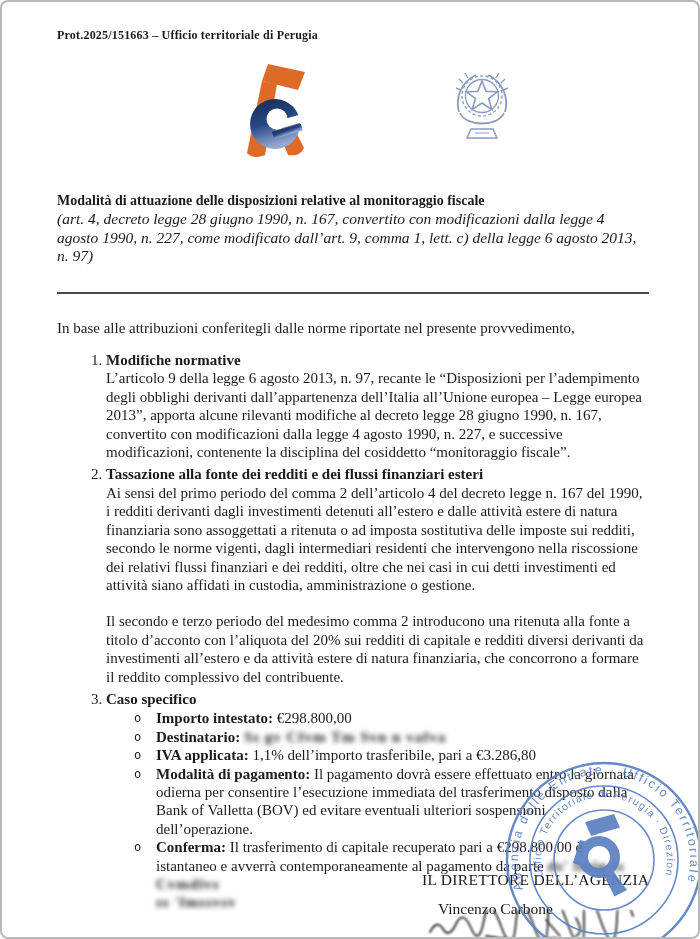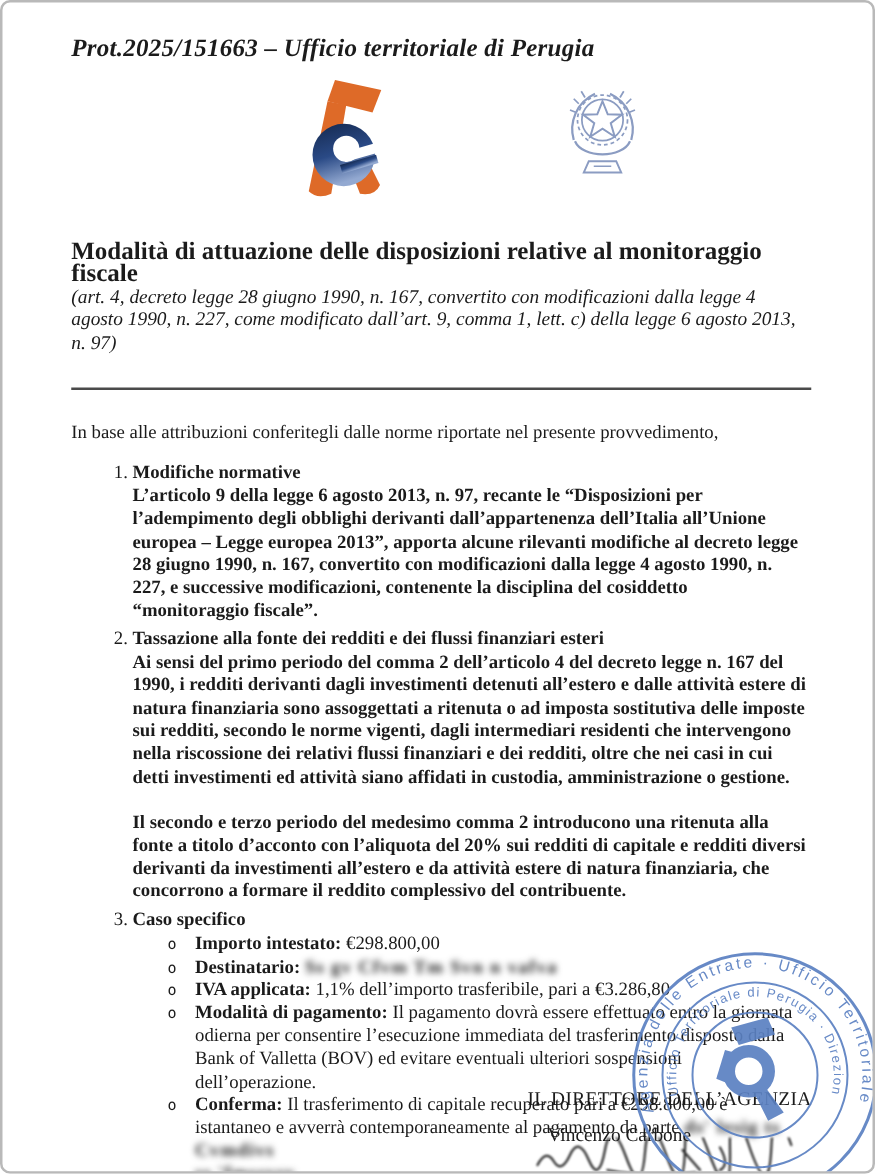--- a/index.html
+++ b/index.html
@@ -16,47 +16,47 @@
     width:700px;height:939px;
     background:#fff;
     border:2px solid #b9b9b9;
     border-radius:8px;
     overflow:hidden;
     font-family:"Liberation Serif", serif;
     color:var(--ink);
   }
   .prot{
     position:absolute;left:55px;top:26px;
-    font-size:20px;font-weight:bold;font-style:italic;
+    font-size:12px;font-weight:bold;
     letter-spacing:.2px;
   }
   
   .logo-mark{position:absolute;left:236px;top:60px;}
   .wordmark{
     position:absolute;left:318px;top:76px;
     font-family:"DejaVu Sans Mono", monospace;
     font-weight:bold;font-size:38px;line-height:37px;letter-spacing:1px;
   }
   .wordmark .w1{color:var(--logo_orange);display:block;}
   .wordmark .w2{color:var(--logo_navy);display:block;}
   .emblem{position:absolute;left:447px;top:64px;}
   
   .content{
     position:absolute;left:55px;top:190px;width:592px;
     font-size:15px;line-height:18.4px;
   }
-  .doc-title{font-size:20px;font-weight:bold;margin:0;}
+  .doc-title{font-size:14px;font-weight:bold;margin:0;}
   .doc-subtitle{font-size:15.5px;font-style:italic;margin:0;}
   .sep{border:0;border-top:2px solid #4a4a4a;margin:26px 0 0 0;}
   .intro{margin:25px 0 0 0;}
   .dispone{margin:12px 0 0 0;font-weight:bold;letter-spacing:.4px;}
   ol.prov{margin:14px 0 0 0;padding:0 0 0 45px;}
   ol.prov > li{margin:4px;padding:0;}
   .ihead{font-weight:bold;}
-  .ibody{margin:0;font-weight:bold;}
+  .ibody{margin:0;}
   .para-gap{margin-top:18px;}
   li.item3{margin-top:11px;}
   ul.case{list-style:none;margin:1px 0 0 28px;padding:0;}
   ul.case > li{position:relative;padding-left:22px;}
   ul.case > li::before{
     content:"o";
     position:absolute;left:0;top:0;
     font-family:"DejaVu Sans Mono", monospace;
     font-size:12px;line-height:18.4px;
   }

